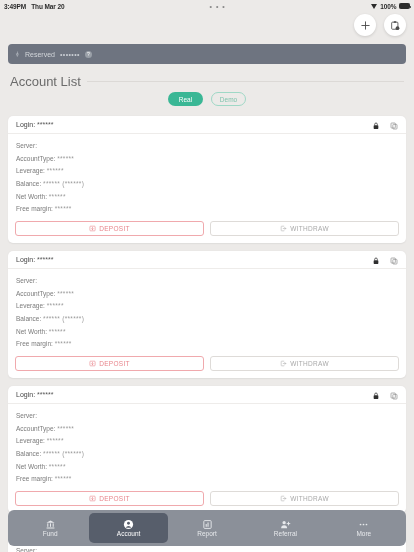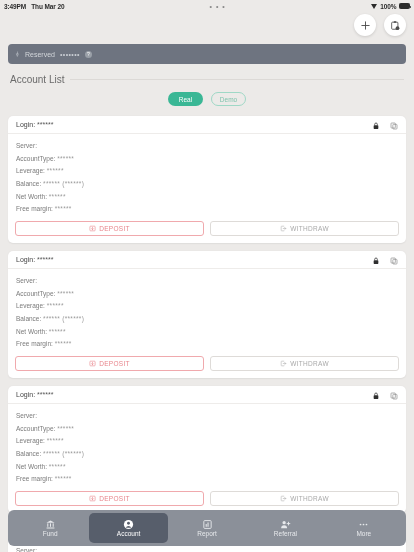--- a/index.html
+++ b/index.html
@@ -62,21 +62,21 @@
     background:#9aa0a8;color:#fff;font-size:5px;
     display:inline-flex;align-items:center;justify-content:center;
     line-height:1;
   }
 
   
   .list-head{
     position:absolute; left:0; right:0; top:74px;
     display:flex; align-items:center; gap:6px; padding:0 10px;
   }
-  .list-head .lbl{ font-size:10px; color:#6b6b6b; white-space:nowrap; }
+  .list-head .lbl{ font-size:13px; color:#6b6b6b; white-space:nowrap; }
   .list-head .rule{ flex:1; height:1px; background:#dcd9d6; }
 
   
   .seg-wrap{
     position:absolute; left:0; right:0; top:92px;
     display:flex; justify-content:center; gap:8px;
   }
   .seg{
     width:35px;height:14px;border-radius:7px;
     font-size:6.5px; display:flex;align-items:center;justify-content:center;

